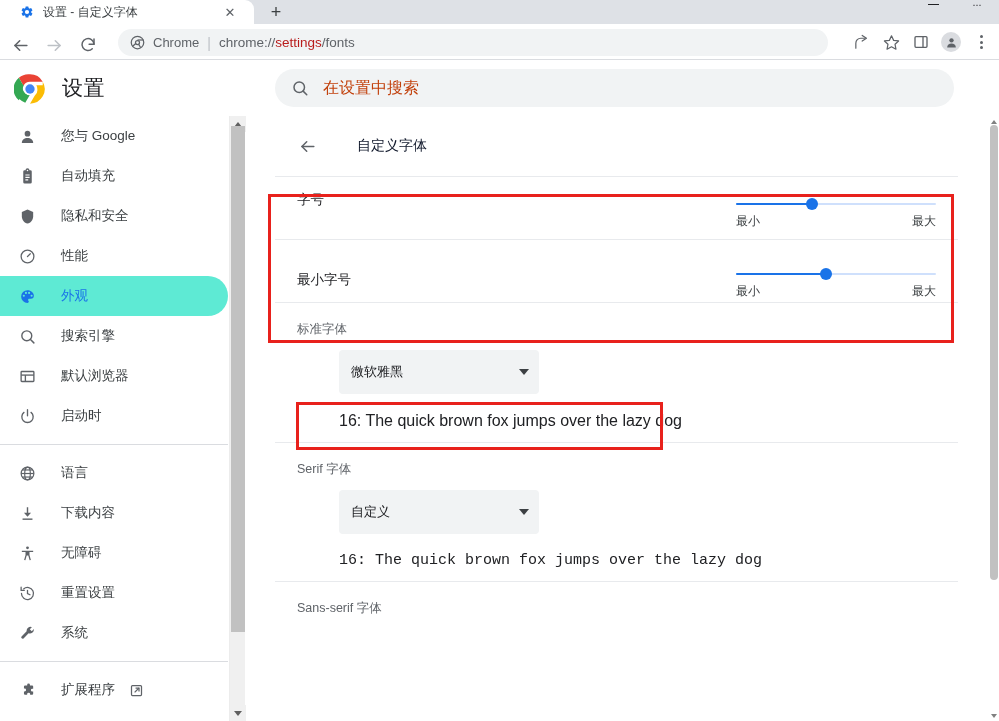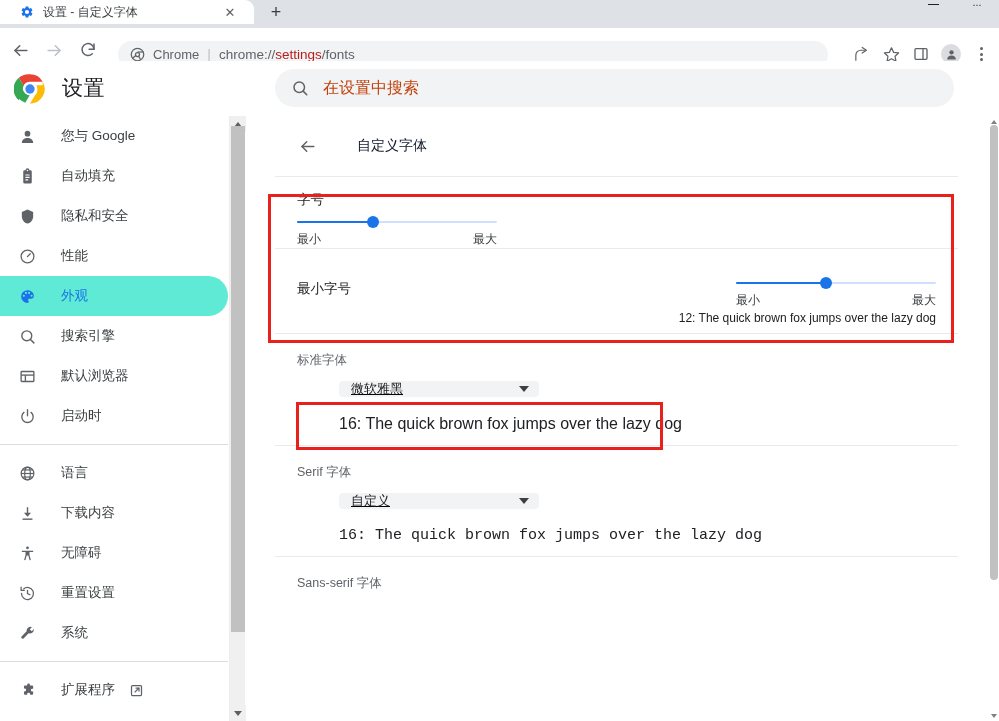--- a/index.html
+++ b/index.html
@@ -63,24 +63,24 @@
     color: #202124;
   }
   .win-min-bar {
     width: 11px; height: 1.5px; background: #202124;
     margin-bottom: 1px;
   }
   .win-dots { font-size: 9px; color: #202124; }
 
   
   .toolbar {
-    position: absolute; top: 36px; left: 0;
+    position: absolute; top: 24px; left: 0;
     width: 999px; height: 36px;
     background: #ffffff;
-    display: flex; align-items: flex-start;
+    display: flex; align-items: flex-end;
     border-bottom: 1px solid #dadce0;
   }
   .nav-btn {
     width: 28px; height: 28px;
     display: flex; align-items: center; justify-content: center;
     margin-left: 6px;
     border-radius: 50%;
     cursor: pointer;
     color: #5f6368;
   }
@@ -295,28 +295,27 @@
     padding: 0 22px 8px 0;
   }
 
   .font-section { padding: 18px 22px 12px 22px; }
   .font-section-title {
     font-size: 12.5px; color: #5f6368;
     margin-bottom: 12px;
   }
   .dropdown {
     margin-left: 42px;
-    width: 200px; height: 16px;
+    width: 200px; height: 44px;
     background: #f1f3f4;
     border-radius: 4px;
     display: flex; align-items: center;
     padding: 0 10px 0 12px;
     cursor: pointer;
     justify-content: space-between;
-    text-decoration: underline;
   }
   .dropdown-val { font-size: 13px; color: #202124; }
   .dd-caret {
     width: 0; height: 0;
     border-left: 5px solid transparent;
     border-right: 5px solid transparent;
     border-top: 6px solid #3c4043;
   }
   .font-preview {
     margin-left: 42px;
@@ -668,21 +667,21 @@
         <svg width="19" height="19" viewBox="0 0 24 24" fill="none" stroke="currentColor" stroke-width="1.9" stroke-linecap="round" stroke-linejoin="round">
           <line x1="20" y1="12" x2="5" y2="12"></line>
             <polyline points="11 18 5 12 11 6"></polyline>
         </svg>
       </span>
       <span class="page-title">自定义字体</span>
     </div>
 
     <div class="row-divider"></div>
 
-    <div class="size-row" style="padding-top:14px;flex-direction:column;">
+    <div class="size-row" style="padding-top:14px;">
       <span class="size-label">字号</span>
       <div class="slider-wrap">
         <div class="slider-track">
           <div class="slider-fill" style="width:38%"></div>
           <div class="slider-thumb" style="left:38%"></div>
         </div>
         <div class="slider-minmax">
           <span>最小</span>
           <span>最大</span>
         </div>
@@ -698,21 +697,20 @@
           <div class="slider-fill" style="width:45%"></div>
           <div class="slider-thumb" style="left:45%"></div>
         </div>
         <div class="slider-minmax">
           <span>最小</span>
           <span>最大</span>
         </div>
       </div>
     </div>
 
-    <div class="size-preview">12: The quick brown fox jumps over the lazy dog</div>
 
     <div class="row-divider"></div>
 
     <div class="font-section">
       <div class="font-section-title">标准字体</div>
       <div class="dropdown">
         <span class="dropdown-val">微软雅黑</span>
         <span class="dd-caret"></span>
       </div>
       <div class="font-preview standard">16: The quick brown fox jumps over the lazy dog</div>

